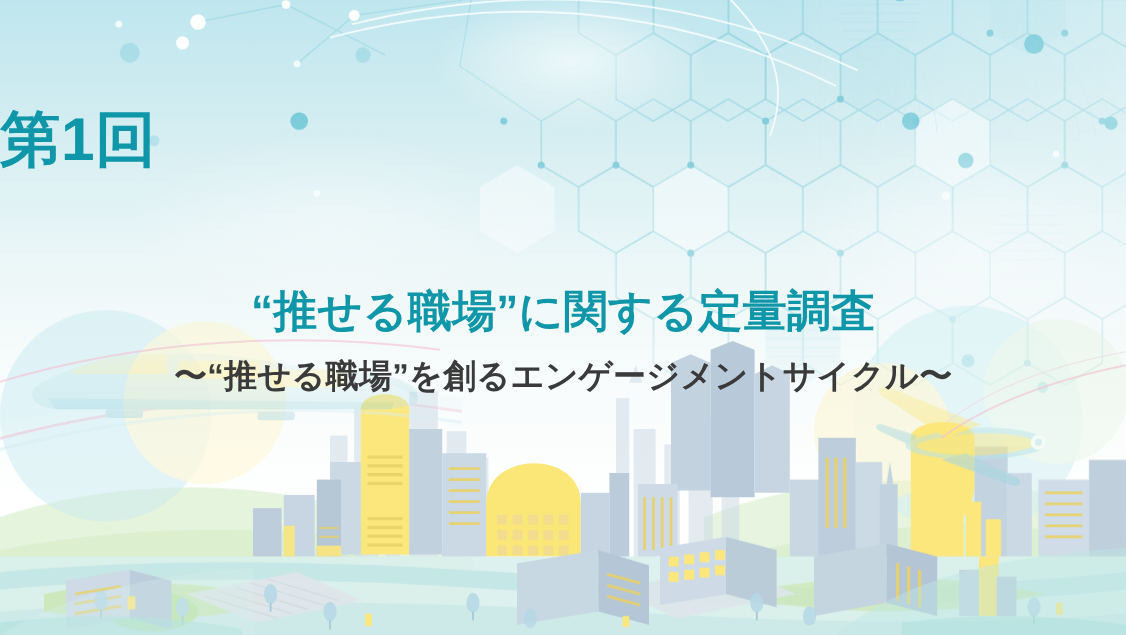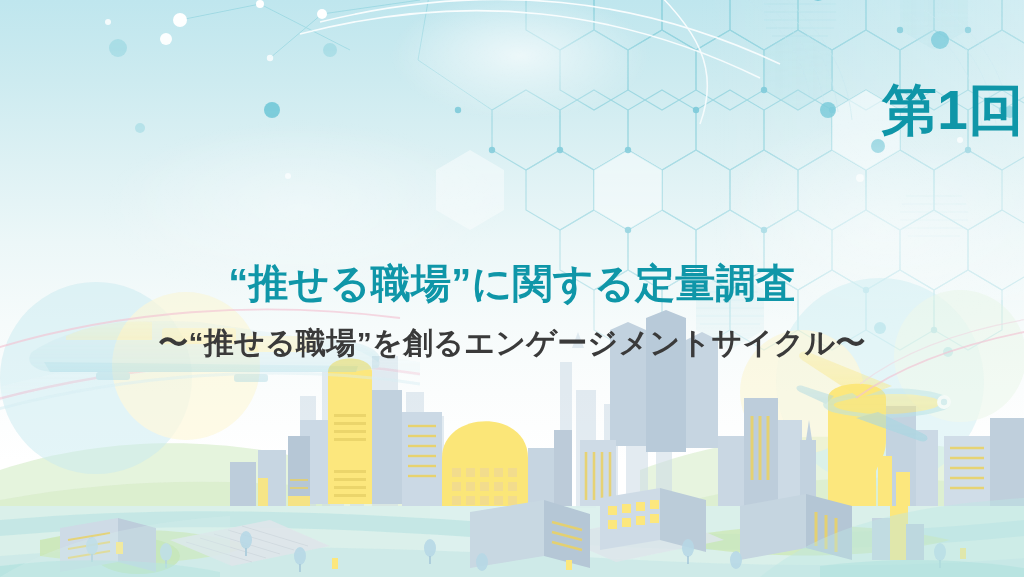--- a/index.html
+++ b/index.html
@@ -40,24 +40,24 @@
     position: absolute;
     left: 0;
     top: 0;
     width: 100%;
     text-align: center;
     z-index: 20;
   }
 
   #issue-label {
     position: absolute;
-    top: 80px;
+    top: 96px;
     left: 0;
     width: 100%;
-    text-align: right;
+    text-align: left;
     font-size: 55px;
     line-height: 1.1;
     font-weight: 700;
     letter-spacing: 0.01em;
     color: #0f96a8;
     white-space: nowrap;
   }
 
   #main-title {
     position: absolute;

